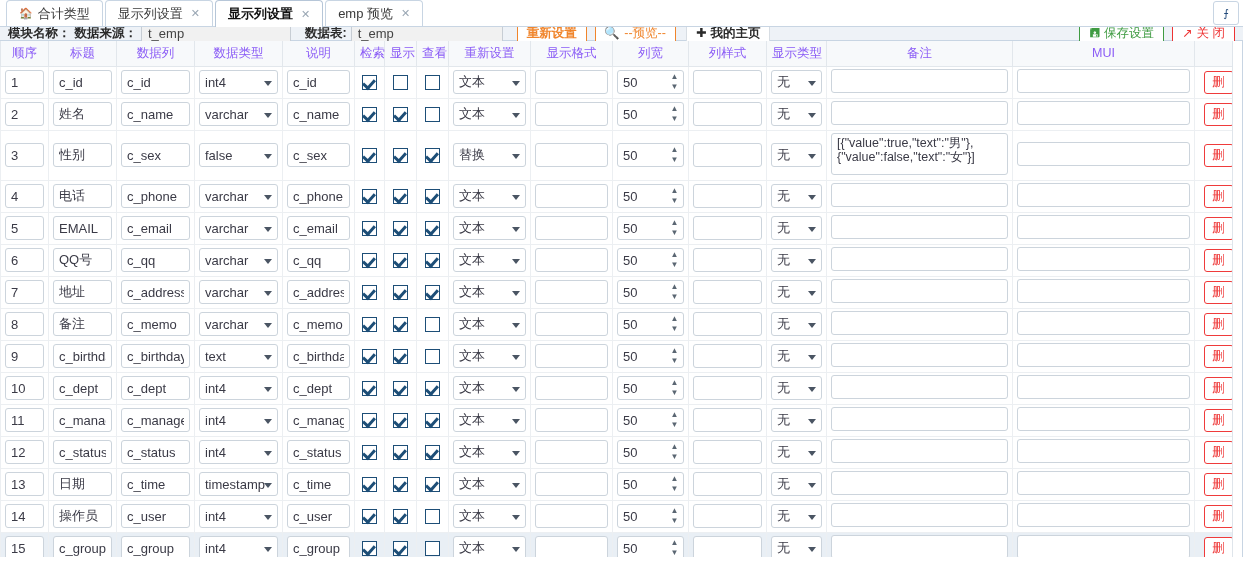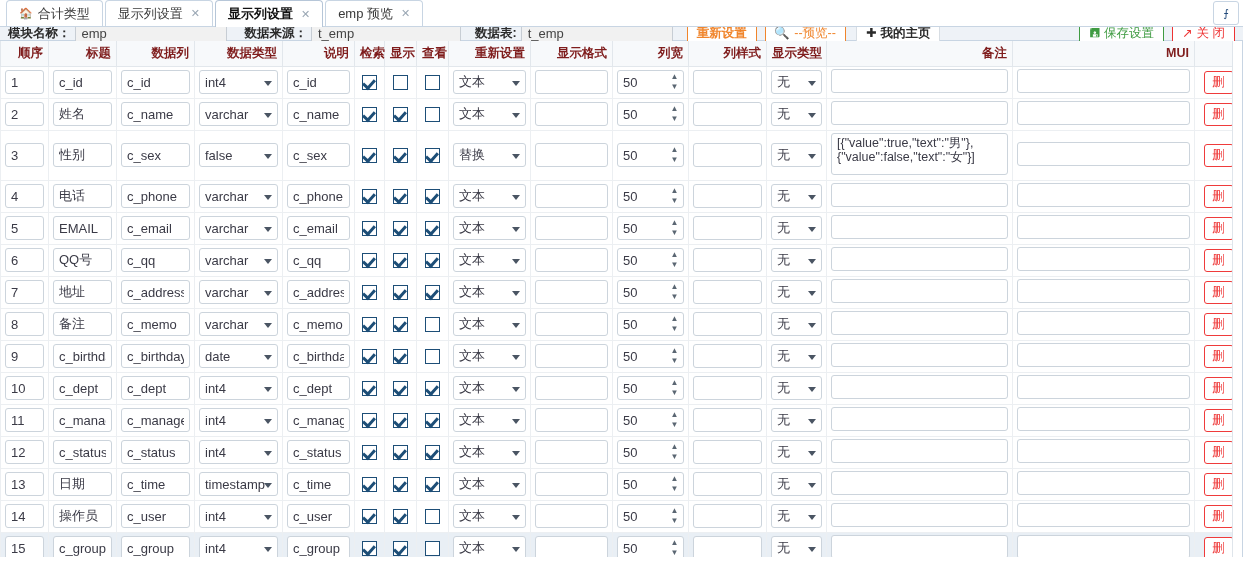--- a/index.html
+++ b/index.html
@@ -142,23 +142,23 @@
     border-collapse: collapse;
     width: 1232px;
     table-layout: fixed;
   }
   table.grid th {
     background: #f7f9fb;
     border: 1px solid #e2e7ec;
     border-top: none;
     height: 25px;
     font-size: 12.5px;
-    font-weight: bold;
-    color: #7f1d1d;
-    text-align: right;
+    font-weight: normal;
+    color: #8b5cf6;
+    text-align: center;
     padding: 0 5px;
     white-space: nowrap;
   }
   table.grid td {
     border: 1px solid #eceff2;
     padding: 2px 4px;
     vertical-align: middle;
     height: 30px;
     background: #fff;
   }
@@ -308,21 +308,20 @@
   </div>
   <div class="tab">
     <span>emp 预览</span>
     <span class="tclose">✕</span>
   </div>
   <div class="tab-dropdown">⨍</div>
 </div>
 
 <div class="toolbar">
   <span class="tb-label">模块名称：</span>
-  <input class="tb-input w-mod" readonly="" value="emp" style="">
 
   <span class="tb-label">数据来源：</span>
   <input class="tb-input w-src" readonly="" value="t_emp" style="">
 
   <span class="tb-label">数据表:</span>
   <input class="tb-input w-tbl" readonly="" value="t_emp" style="">
 
   <div class="btn btn-orange">
     <span>重新设置</span>
   </div>
@@ -726,21 +725,21 @@
           </td>
         </tr>
         <tr>
           <td>
          <input class="cell-in " value="9" readonly="" style=""></td>
           <td>
          <input class="cell-in " value="c_birthday" readonly="" style=""></td>
           <td>
          <input class="cell-in " value="c_birthday" readonly="" style=""></td>
           <td>
-         <div class="sel">date</div>
+         <div class="sel">text</div>
           </td>
           <td>
          <input class="cell-in " value="c_birthday" readonly="" style=""></td>
           <td class="cbwrap">
          <span class="cb on"></span></td>
           <td class="cbwrap">
          <span class="cb on"></span></td>
           <td class="cbwrap">
          <span class="cb "></span></td>
           <td>

